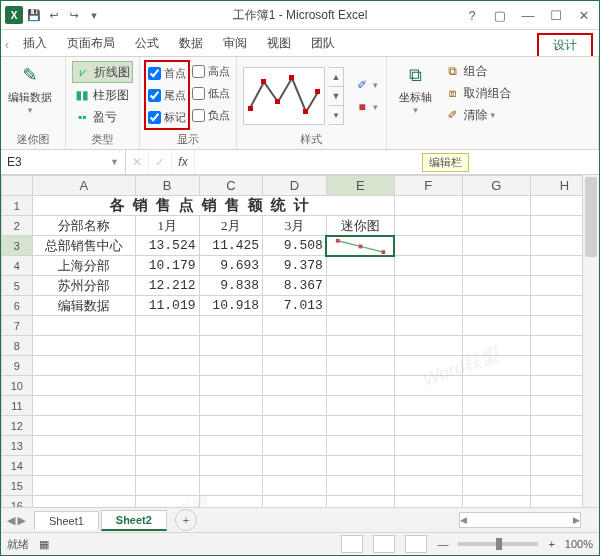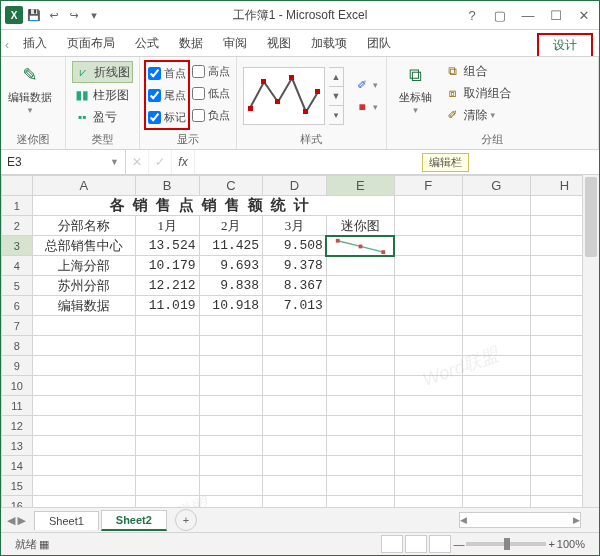--- a/index.html
+++ b/index.html
@@ -59,21 +59,21 @@
   tr.selrow td.selcell{outline:2px solid #217346;outline-offset:-1px}
   .spark{display:block;width:100%;height:100%}
   
   .sheettabs{height:24px;border-top:1px solid #d4d4d4;display:flex;align-items:center;background:#f3f3f3;font-size:11px}
   .sheettabs .nav{display:flex;gap:2px;padding:0 6px;color:#888}
   .sheettabs .stab{padding:3px 14px;background:#fff;border:1px solid #ccc;border-bottom:none;color:#444;margin-left:2px}
   .sheettabs .stab.active{border-bottom:2px solid #217346;background:#fff;color:#217346;font-weight:bold}
   .sheettabs .add{width:20px;height:20px;border:1px solid #ccc;border-radius:50%;display:flex;align-items:center;justify-content:center;margin-left:8px;color:#666}
   .sheettabs .scroll{flex:1}
   
-  .status{height:22px;border-top:1px solid #d4d4d4;display:flex;align-items:center;background:#f3f3f3;font-size:11px;color:#555;padding:0 14px;gap:2px}
+  .status{height:22px;border-top:1px solid #d4d4d4;display:flex;align-items:center;background:#f3f3f3;font-size:11px;color:#555;padding:0 6px;gap:10px}
   .status .spacer{flex:1}
   .status .viewbtn{width:20px;height:16px;border:1px solid #ccc;background:#fff;display:inline-block}
   .status .zoom-slider{width:80px;height:4px;background:#ccc;position:relative}
   .status .zoom-slider .thumb{position:absolute;top:-4px;left:38px;width:6px;height:12px;background:#888}
   .scrollbar-v{position:absolute;right:0;top:0;bottom:0;width:16px;background:#f3f3f3;border-left:1px solid #d4d4d4}
   .scrollbar-v .thumb{position:absolute;top:2px;left:2px;right:2px;height:80px;background:#cfcfcf;border-radius:2px}
   .watermark{position:absolute;color:rgba(120,120,120,0.12);font-size:18px;font-style:italic;transform:rotate(-20deg);pointer-events:none}
 </style>
 </head>
 <body>
@@ -99,21 +99,20 @@
   </div>
 
   <div class="tabs">
     <span class="tab scroll">‹</span>
     <span class="tab">插入</span>
     <span class="tab">页面布局</span>
     <span class="tab">公式</span>
     <span class="tab">数据</span>
     <span class="tab">审阅</span>
     <span class="tab">视图</span>
-    <span class="tab">加载项</span>
     <span class="tab">团队</span>
     <span class="tab design">设计</span>
   </div>
 
   <div class="ribbon">
 
     <div class="group" style="width:52px">
       <div class="gbody">
         <div class="bigbtn">
           <span class="ic">✎</span>
@@ -226,21 +225,20 @@
               <span class="ic">⧈</span>
               <span>取消组合</span>
             </div>
           <div class="smallbtn">
               <span class="ic">✐</span>
               <span>清除</span>
               <span style="font-size:9px;color:#888">▾</span>
             </div>
         </div>
       </div>
-      <div class="glabel">分组</div>
     </div>
   </div>
 
   <div class="fbar">
     <div class="namebox">
       <span>E3</span>
       <span class="dd">▼</span>
     </div>
     <div class="fxbtn" style="color:#ccc">✕</div>
     <div class="fxbtn" style="color:#ccc">✓</div>

